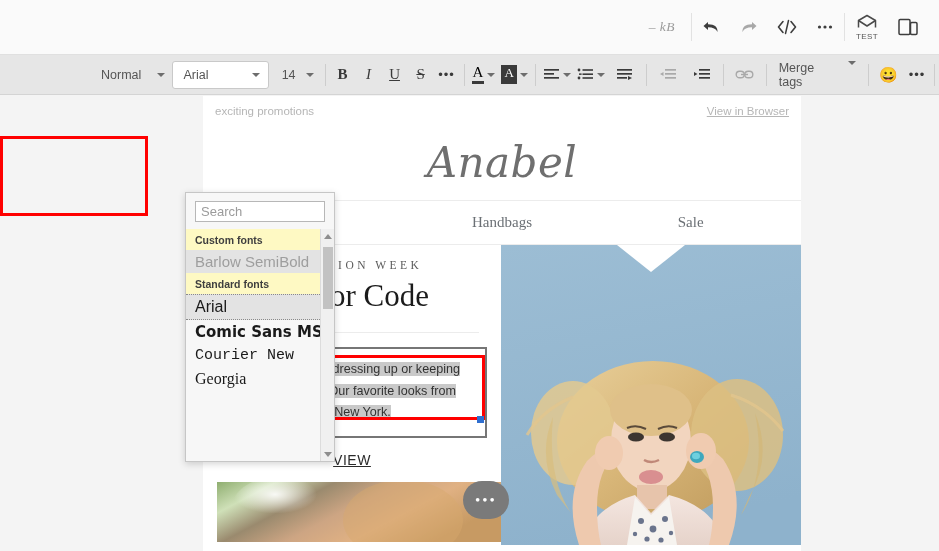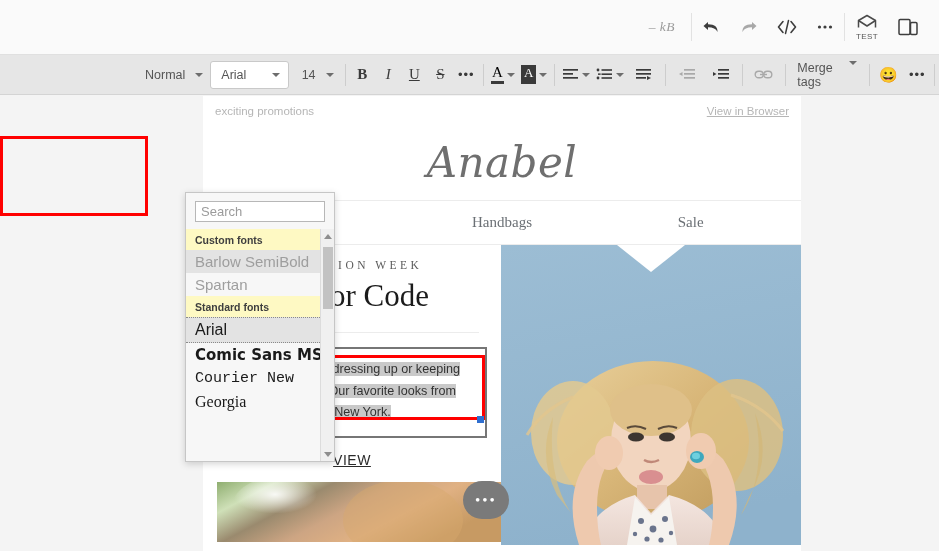--- a/index.html
+++ b/index.html
@@ -34,21 +34,21 @@
     width: 44px; height: 42px; display: flex; flex-direction: column;
     align-items: center; justify-content: center; cursor: pointer;
   }
   .test-label { font-size: 8px; color: #555; letter-spacing: .4px; margin-top: -1px; }
 
   
   .toolbar {
     position: absolute; left: 0; top: 55px; width: 939px; height: 40px;
     background: #e6e6e6;
     border-bottom: 1px solid #d4d4d4;
-    display: flex; align-items: center; padding-left: 44px;
+    display: flex; align-items: center;
   }
   .tb-sep { width: 1px; height: 22px; background: #cdcdcd; margin: 0 4px; }
   .tb-select {
     display: flex; align-items: center; height: 28px;
     padding: 0 6px 0 10px; cursor: pointer; font-size: 12.5px; color: #555;
     border: 1px solid transparent; border-radius: 3px;
   }
   .tb-select .cap { white-space: nowrap; }
   .tb-select .caret { margin-left: 10px; }
   .tb-select.active {
@@ -491,21 +491,20 @@
       </div>
     </div>
 
     <div class="fontdd">
       <div class="dd-searchwrap">
         <input class="dd-search" type="text" placeholder="Search" style="">
       </div>
       <div class="dd-list">
         <div class="dd-grouphdr">Custom fonts</div>
         <div class="dd-item hov f-barlow">Barlow SemiBold</div>
-        <div class="dd-item f-spartan">Spartan</div>
         <div class="dd-grouphdr">Standard fonts</div>
         <div class="dd-item std cur f-arial">Arial</div>
         <div class="dd-item std f-comic">Comic Sans MS</div>
         <div class="dd-item std f-courier">Courier New</div>
         <div class="dd-item std f-georgia">Georgia</div>
 
         <div class="dd-scroll">
           <div class="arr up">
             <span class="tri-up"></span>
           </div>

